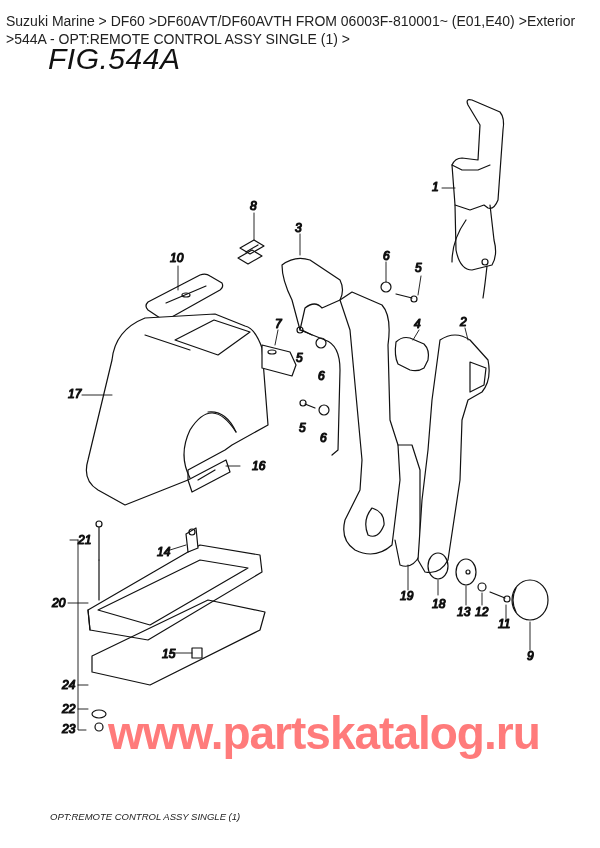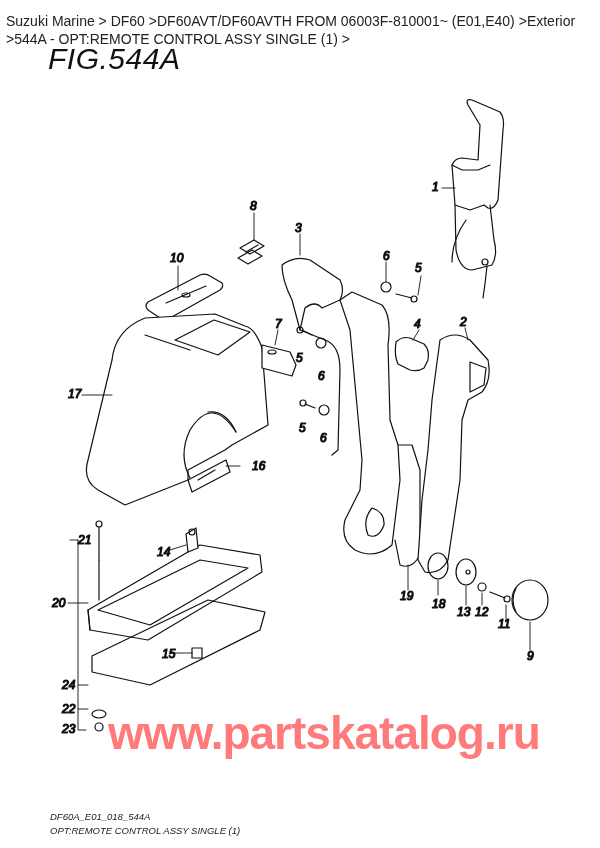--- a/index.html
+++ b/index.html
@@ -221,15 +221,14 @@
     <text class="callout" x="78" y="544">21</text>
     <text class="callout" x="62" y="713">22</text>
     <text class="callout" x="62" y="733">23</text>
     <text class="callout" x="62" y="689">24</text>
   </g>
 </svg>
 
 <div class="watermark">www.partskatalog.ru</div>
 
 <div class="footer">
-  <div>DF60A_E01_018_544A</div>
   <div>OPT:REMOTE CONTROL ASSY SINGLE (1)</div>
 </div>
 
 </body></html>

